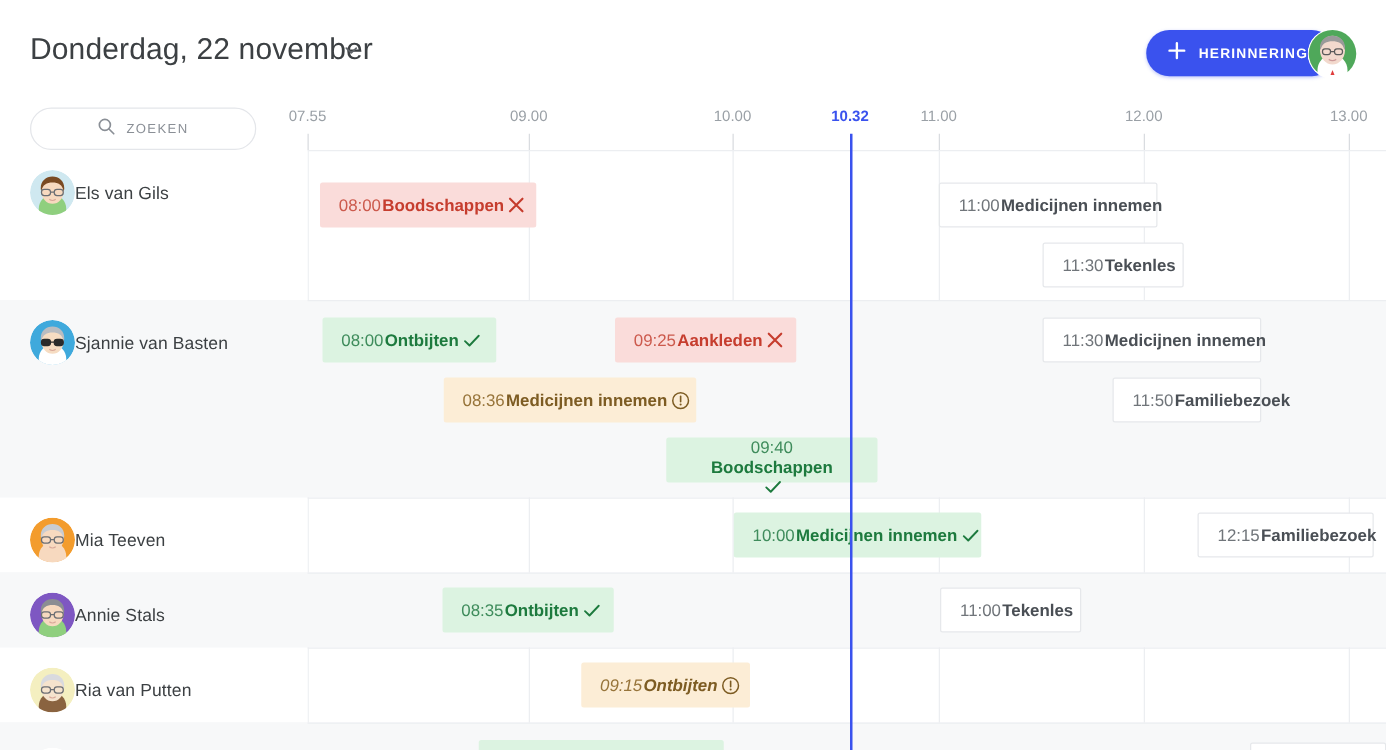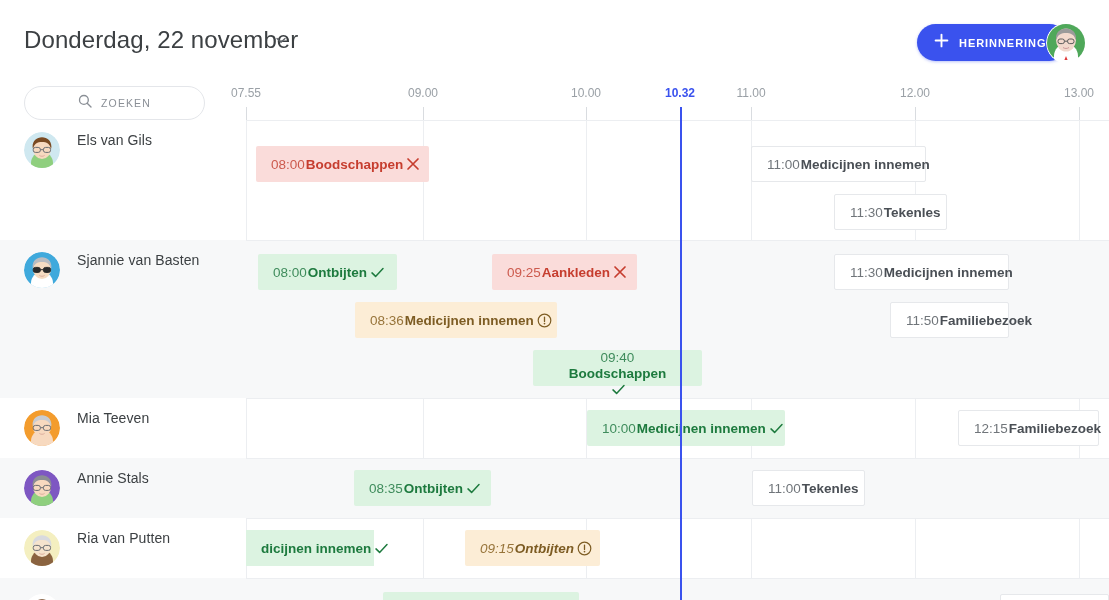--- a/index.html
+++ b/index.html
@@ -89,21 +89,21 @@
     z-index: 6;
   }
   .row {
     position: absolute; left: 0; width: 1109px;
   }
   .row.alt { background: #f7f8f9; }
   .row-sep { position: absolute; left: 0; width: 1109px; height: 1px; background: #eceef1; }
 
   .person {
     position: absolute; left: 24px; top: 0;
-    display: flex; gap: 17px;
+    display: flex; align-items: center; gap: 0;
     height: 44px; cursor: pointer; z-index: 4;
   }
   .person .avatar {
     width: 36px; height: 36px; border-radius: 50%; overflow: hidden; flex: none;
   }
   .person .nm {
     font-size: 14px; color: #3c4043; white-space: nowrap; letter-spacing: .1px;
   }
 
   .sidebar-mask {
@@ -363,28 +363,20 @@
      <rect x="9.2" y="15.4" width="7.2" height="5" rx="2.2" fill="none" stroke="#6b6e73" stroke-width="1"></rect>
      <rect x="19.4" y="15.4" width="7.2" height="5" rx="2.2" fill="none" stroke="#6b6e73" stroke-width="1"></rect>
      <path d="M16.4 17.7h3" stroke="#6b6e73" stroke-width="1"></path>
     <path d="M15.4 23.4c1.6 1.2 3.6 1.2 5.2 0" stroke="#d9a99a" stroke-width=".9" fill="none"></path>
   </svg></div>
           <div class="nm">Annie Stals</div>
         </div>
       </div>
       <div class="row" style="top: 398px; height: 60px;">
         <div class="row-sep" style="top: 0px;"></div>
-        <div class="ev green clipped" style="left: 246px; width: 128px; top: 12px;">
-          <span class="x">dicijnen innemen</span>
-          <span class="ic">
-            <svg width="15" height="15" viewBox="0 0 15 15">
-              <path d="M2 7.9 L5.6 11.4 L13 3.6" fill="none" stroke="#1d7a3e" stroke-width="1.5" stroke-linecap="round" stroke-linejoin="round"></path>
-            </svg>
-          </span>
-        </div>
         <div class="ev orange" style="left: 465px; width: 135px; top: 12px; font-style: italic;">
           <span class="t">09:15</span>
           <span class="x">Ontbijten</span>
           <span class="ic">
             <svg width="15" height="15" viewBox="0 0 15 15">
               <circle cx="7.5" cy="7.5" r="6.3" fill="none" stroke="#7d5c23" stroke-width="1.2"></circle>
               <path d="M7.5 4.1v4.3" stroke="#7d5c23" stroke-width="1.3" stroke-linecap="round"></path>
               <circle cx="7.5" cy="10.6" r=".85" fill="#7d5c23"></circle>
             </svg>
           </span>

